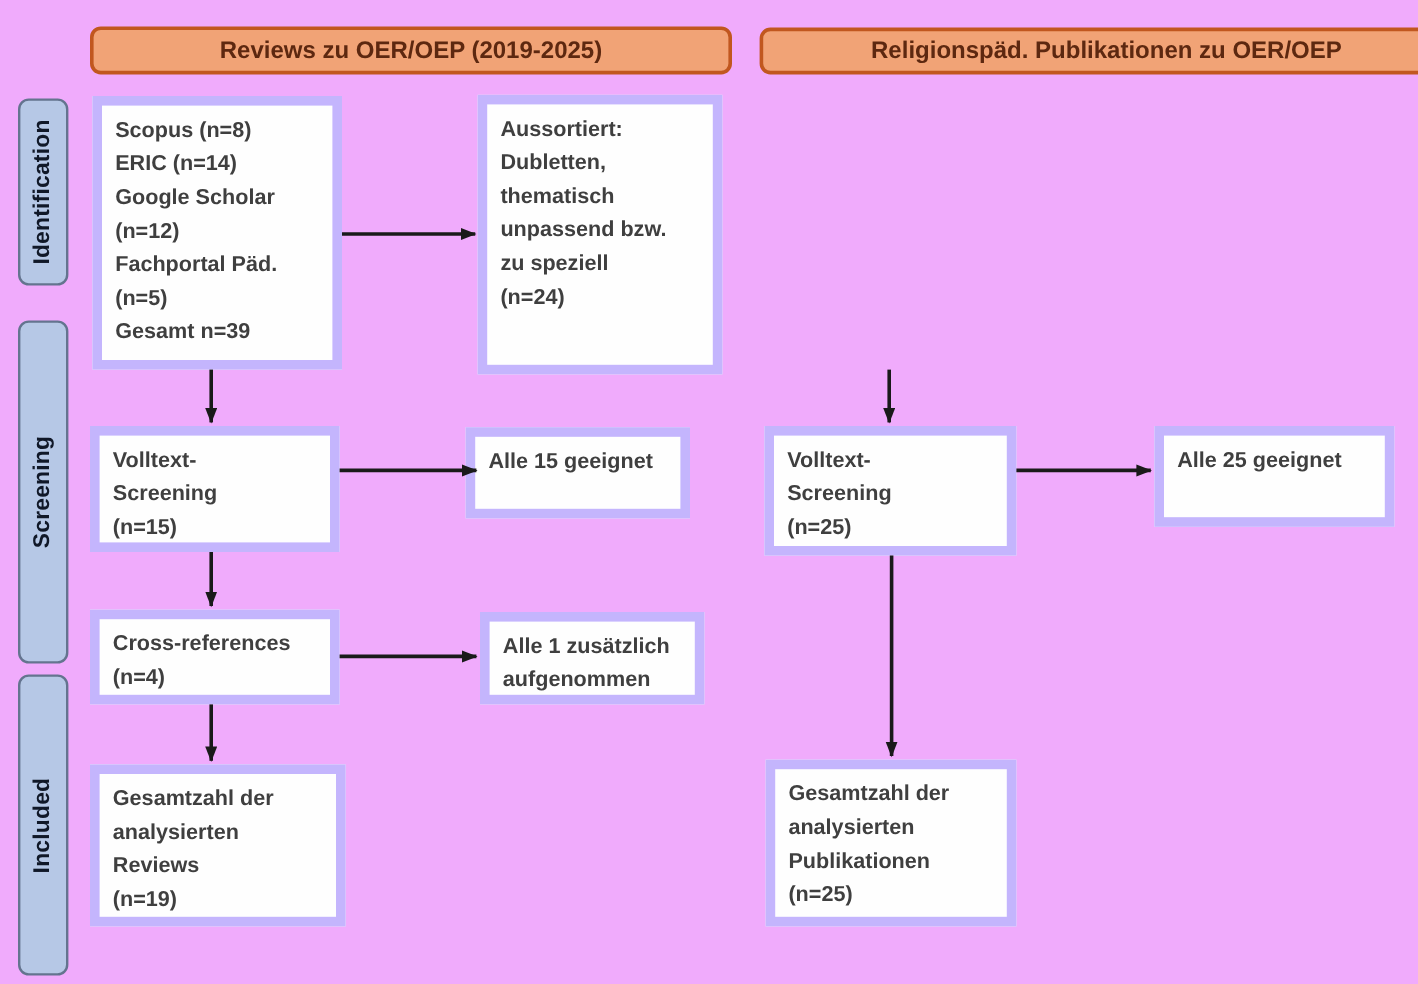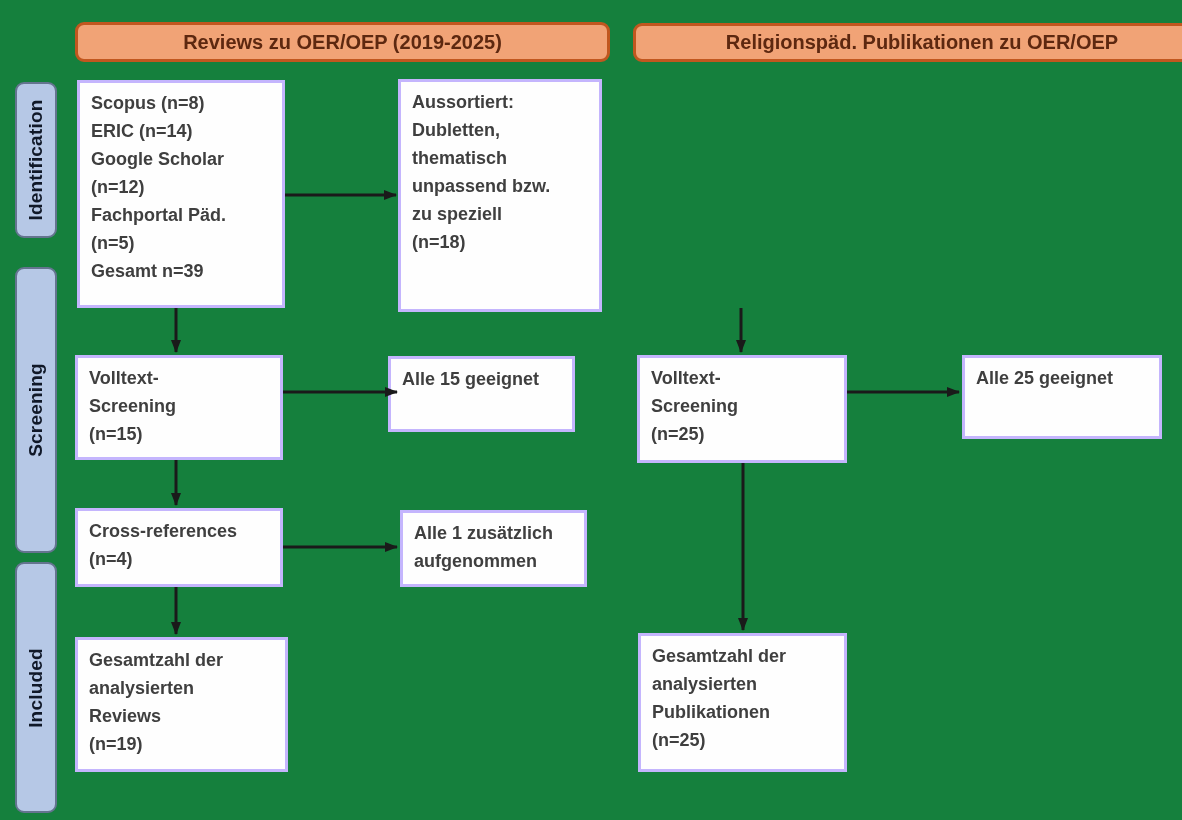--- a/index.html
+++ b/index.html
@@ -1,36 +1,36 @@
 <!DOCTYPE html>
 <html><head>
 <meta charset="utf-8">
 <style>
   html,body{margin:0;padding:0;background:#ffffff;}
   .canvas{
-    position:relative;width:1182px;height:820px;background:#15803d;
+    position:relative;width:1182px;height:820px;background:#f0abfc;
     font-family:"Liberation Sans",sans-serif;overflow:hidden;
   }
   .col-header{
     position:absolute;display:flex;align-items:center;justify-content:center;
     background:#f1a376;border:3px solid #c1571f;border-radius:9px;
     color:#5d2810;font-weight:700;font-size:20px;box-sizing:border-box;
     text-align:center;
   }
   .stage{
     position:absolute;display:flex;align-items:center;justify-content:center;
     background:#b6c8e6;border:2px solid #64748f;border-radius:9px;
     box-sizing:border-box;
   }
   .stage .vtext{
     transform:rotate(-90deg);white-space:nowrap;
     color:#101828;font-weight:700;font-size:19px;letter-spacing:0.2px;
   }
   .node{
-    position:absolute;background:#fefefe;border:3px solid #c4b5fd;
+    position:absolute;background:#fefefe;border:8px solid #c4b5fd;
     box-sizing:border-box;padding:6px 11px;
     color:#3f3f3f;font-weight:700;font-size:18px;line-height:1.56;
     white-space:pre-line;
   }
   .arrows{position:absolute;left:0;top:0;pointer-events:none;}
   .arrows line{stroke:#1a1a1a;stroke-width:3;}
 </style>
 </head>
 <body>
 
@@ -54,21 +54,21 @@
 Google Scholar
 (n=12)
 Fachportal Päd.
 (n=5)
 Gesamt n=39</div>
   <div class="node" style="left:398px;top:79px;width:204px;height:233px;">Aussortiert:
 Dubletten,
 thematisch
 unpassend bzw.
 zu speziell
-(n=18)</div>
+(n=24)</div>
   <div class="node" style="left:75px;top:355px;width:208px;height:105px;">Volltext-
 Screening
 (n=15)</div>
   <div class="node" style="left:388px;top:356px;width:187px;height:76px;">Alle 15 geeignet</div>
   <div class="node" style="left:75px;top:508px;width:208px;height:79px;">Cross-references
 (n=4)</div>
   <div class="node" style="left:400px;top:510px;width:187px;height:77px;">Alle 1 zusätzlich
 aufgenommen</div>
   <div class="node" style="left:75px;top:637px;width:213px;height:135px;">Gesamtzahl der
 analysierten

